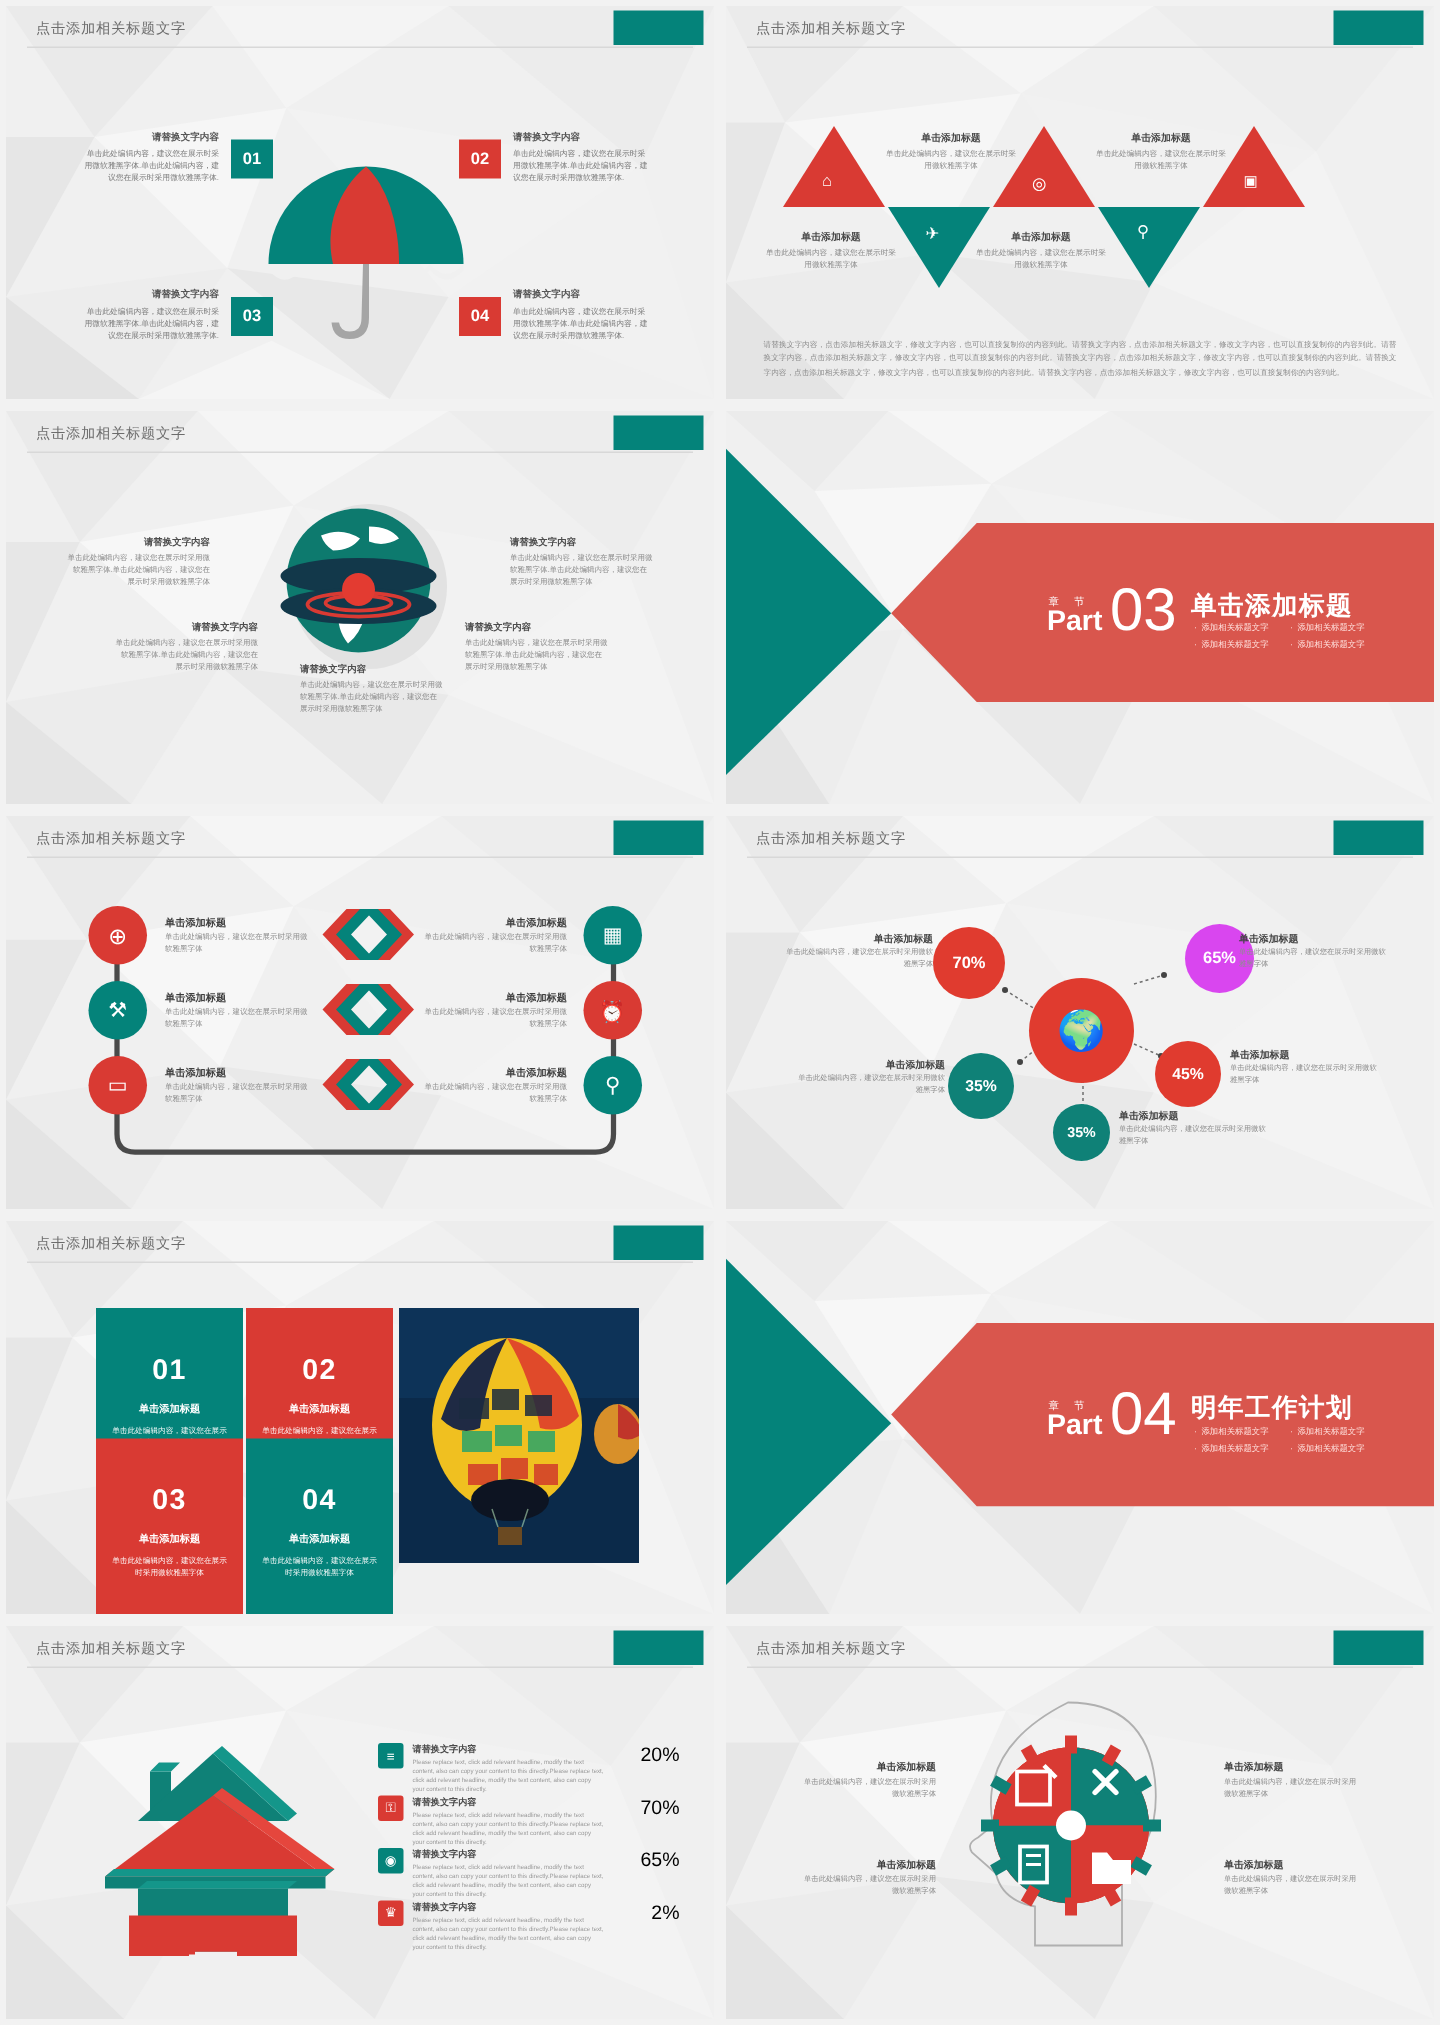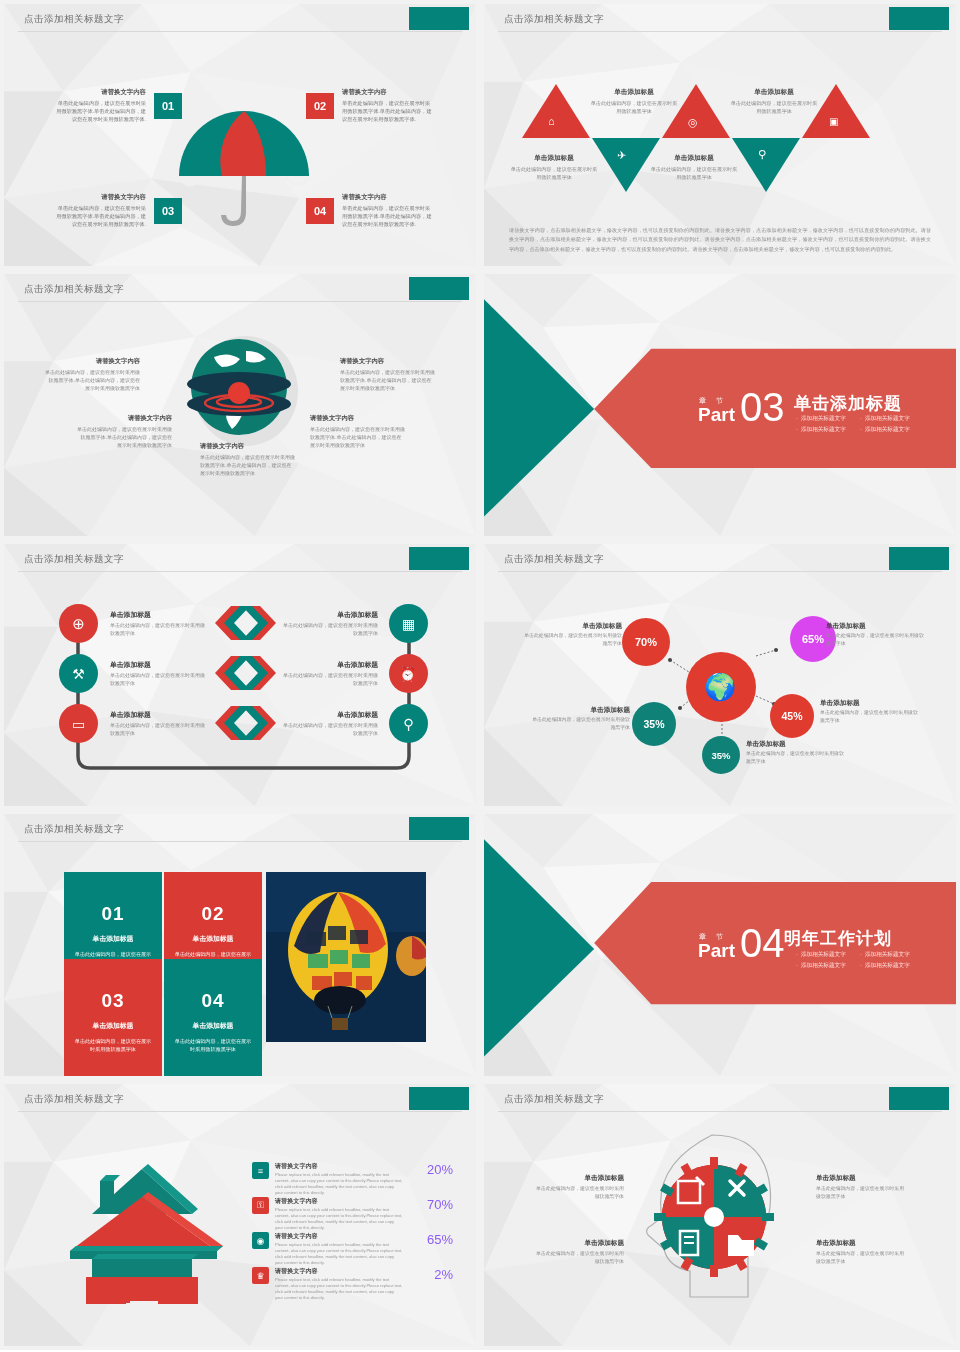--- a/index.html
+++ b/index.html
@@ -67,21 +67,21 @@
   .q .h { font-size:6.8px; font-weight:bold; margin-top:9px; }
   .q .p { font-size:5.1px; margin-top:6px; line-height:1.65; opacity:.95; }
 
   
   .li { position:absolute; display:flex; align-items:flex-start; gap:6px; }
   .li .bx { width:17px; height:17px; border-radius:2px; display:flex;align-items:center;justify-content:center;
             color:#fff; font-size:9px; flex:0 0 17px; }
   .li .tw { width:128px; }
   .li .h { font-size:6.1px; font-weight:bold; color:#4a4a4a; margin-bottom:1px; }
   .li .p { font-size:4.1px; color:#9a9a9a; line-height:1.5; }
-  .li .pct { font-size:13px; color:#8b5cf6; margin-left:8px; width:36px; text-align:right; }
+  .li .pct { font-size:13px; color:#000000; margin-left:8px; width:36px; text-align:right; }
 
   
   .hg-t { position:absolute; width:92px; }
   .hg-t .h { font-size:6.6px; font-weight:bold; color:#3f3f3f; margin-bottom:2px; }
   .hg-t .p { font-size:4.9px; color:#8d8d8d; line-height:1.62; }
 </style>
 </head>
 <body>
 
 <div class="deck">
@@ -501,21 +501,21 @@
         <polygon points="120,150 290,170 240,270" fill="#e9e9e9"></polygon>
             <polygon points="290,170 400,90 480,270" fill="#f3f3f3"></polygon>
         <polygon points="0,160 0,270 70,270" fill="#e4e4e4"></polygon>
         <polygon points="0,26 112,139 0,250" fill="#04837a"></polygon>
         <polygon points="170,70 480,70 480,196 170,196 112,133" fill="#d9564d"></polygon>
       </svg>
     </div>
     <div class="sec-txt sec-ch" style="left:215px;top:118px">章 节</div>
     <div class="sec-txt sec-part" style="left:214px;top:128px">Part</div>
     <div class="sec-txt sec-num" style="left:256px;top:113px">04</div>
-    <div class="sec-txt sec-h" style="left:300px;top:113px">明年工作计划</div>
+    <div class="sec-txt sec-h" style="left:310px;top:113px">明年工作计划</div>
     <div class="sec-txt sec-b" style="left:312px;top:137px">·&nbsp;&nbsp;<span>添加相关标题文字</span></div>
     <div class="sec-txt sec-b" style="left:376px;top:137px">·&nbsp;&nbsp;<span>添加相关标题文字</span></div>
     <div class="sec-txt sec-b" style="left:312px;top:148px">·&nbsp;&nbsp;<span>添加相关标题文字</span></div>
     <div class="sec-txt sec-b" style="left:376px;top:148px">·&nbsp;&nbsp;<span>添加相关标题文字</span></div>
   </div>
     </div>
 
   <div class="slide">
       <div class="inner">
     <div class="poly">

